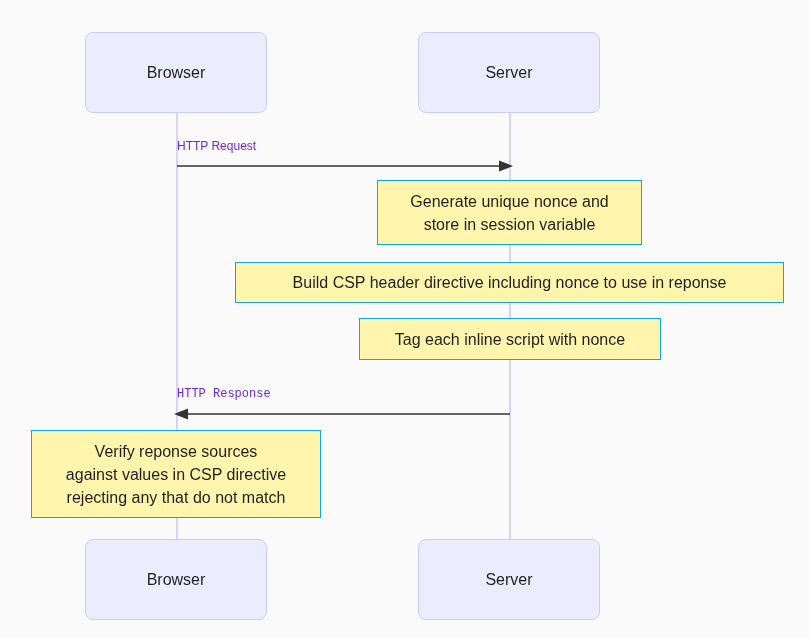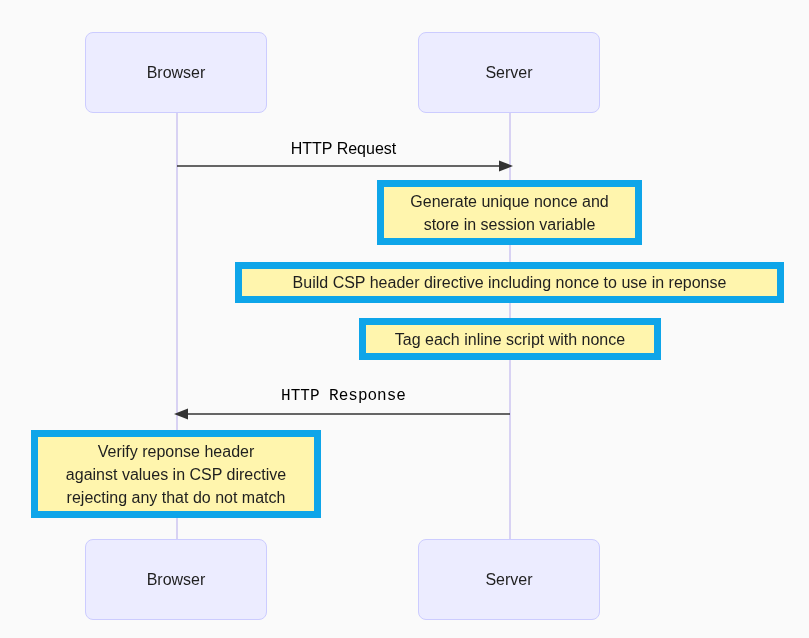--- a/index.html
+++ b/index.html
@@ -44,21 +44,21 @@
     color: #1f1f1f;
     line-height: 1.2;
     white-space: nowrap;
   }
 
   
   .note {
     position: absolute;
     box-sizing: border-box;
     background: #fff5ad;
-    border: 7px solid #0ea5e9;
+    border: 1px solid #0ea5e9;
     display: flex;
     align-items: center;
     justify-content: center;
     text-align: center;
     z-index: 3;
   }
   .note-text {
     font-size: 16px;
     line-height: 23px;
     color: #1f1f1f;
@@ -66,25 +66,24 @@
     white-space: pre-line;
   }
 
   
   .message {
     position: absolute;
     z-index: 3;
   }
   .message-label {
     position: absolute;
-    font-size: 16px;
-    color: #000000;
+    font-size: 12px;
+    color: #6d28d9;
     line-height: 1.2;
     white-space: nowrap;
-    text-align: center;
     z-index: 3;
   }
   .message svg {
     display: block;
     overflow: visible;
   }
 </style>
 </head>
 <body>
 
@@ -123,21 +122,21 @@
 
   <div class="message-label" style="left:177px; top:387px; width:333px;font-family:Liberation Mono, monospace;">HTTP Response</div>
   <div class="message" style="left:173px; top:406px; width:337px; height:16px;">
     <svg width="337" height="16" viewBox="0 0 337 16">
       <line x1="10" y1="8" x2="337" y2="8" stroke="#333333" stroke-width="1.6"></line>
       <polygon points="1,8 15,2.5 15,13.5" fill="#333333"></polygon>
     </svg>
   </div>
 
   <div class="note" style="left:31px; top:430px; width:290px; height:88px;">
-    <span class="note-text">Verify reponse header
+    <span class="note-text">Verify reponse sources
 against values in CSP directive
 rejecting any that do not match</span>
   </div>
 
   <div class="participant" style="left:85px; top:539px; width:182px; height:81px;">
     <span class="participant-label">Browser</span>
   </div>
   <div class="participant" style="left:418px; top:539px; width:182px; height:81px;">
     <span class="participant-label">Server</span>
   </div>

